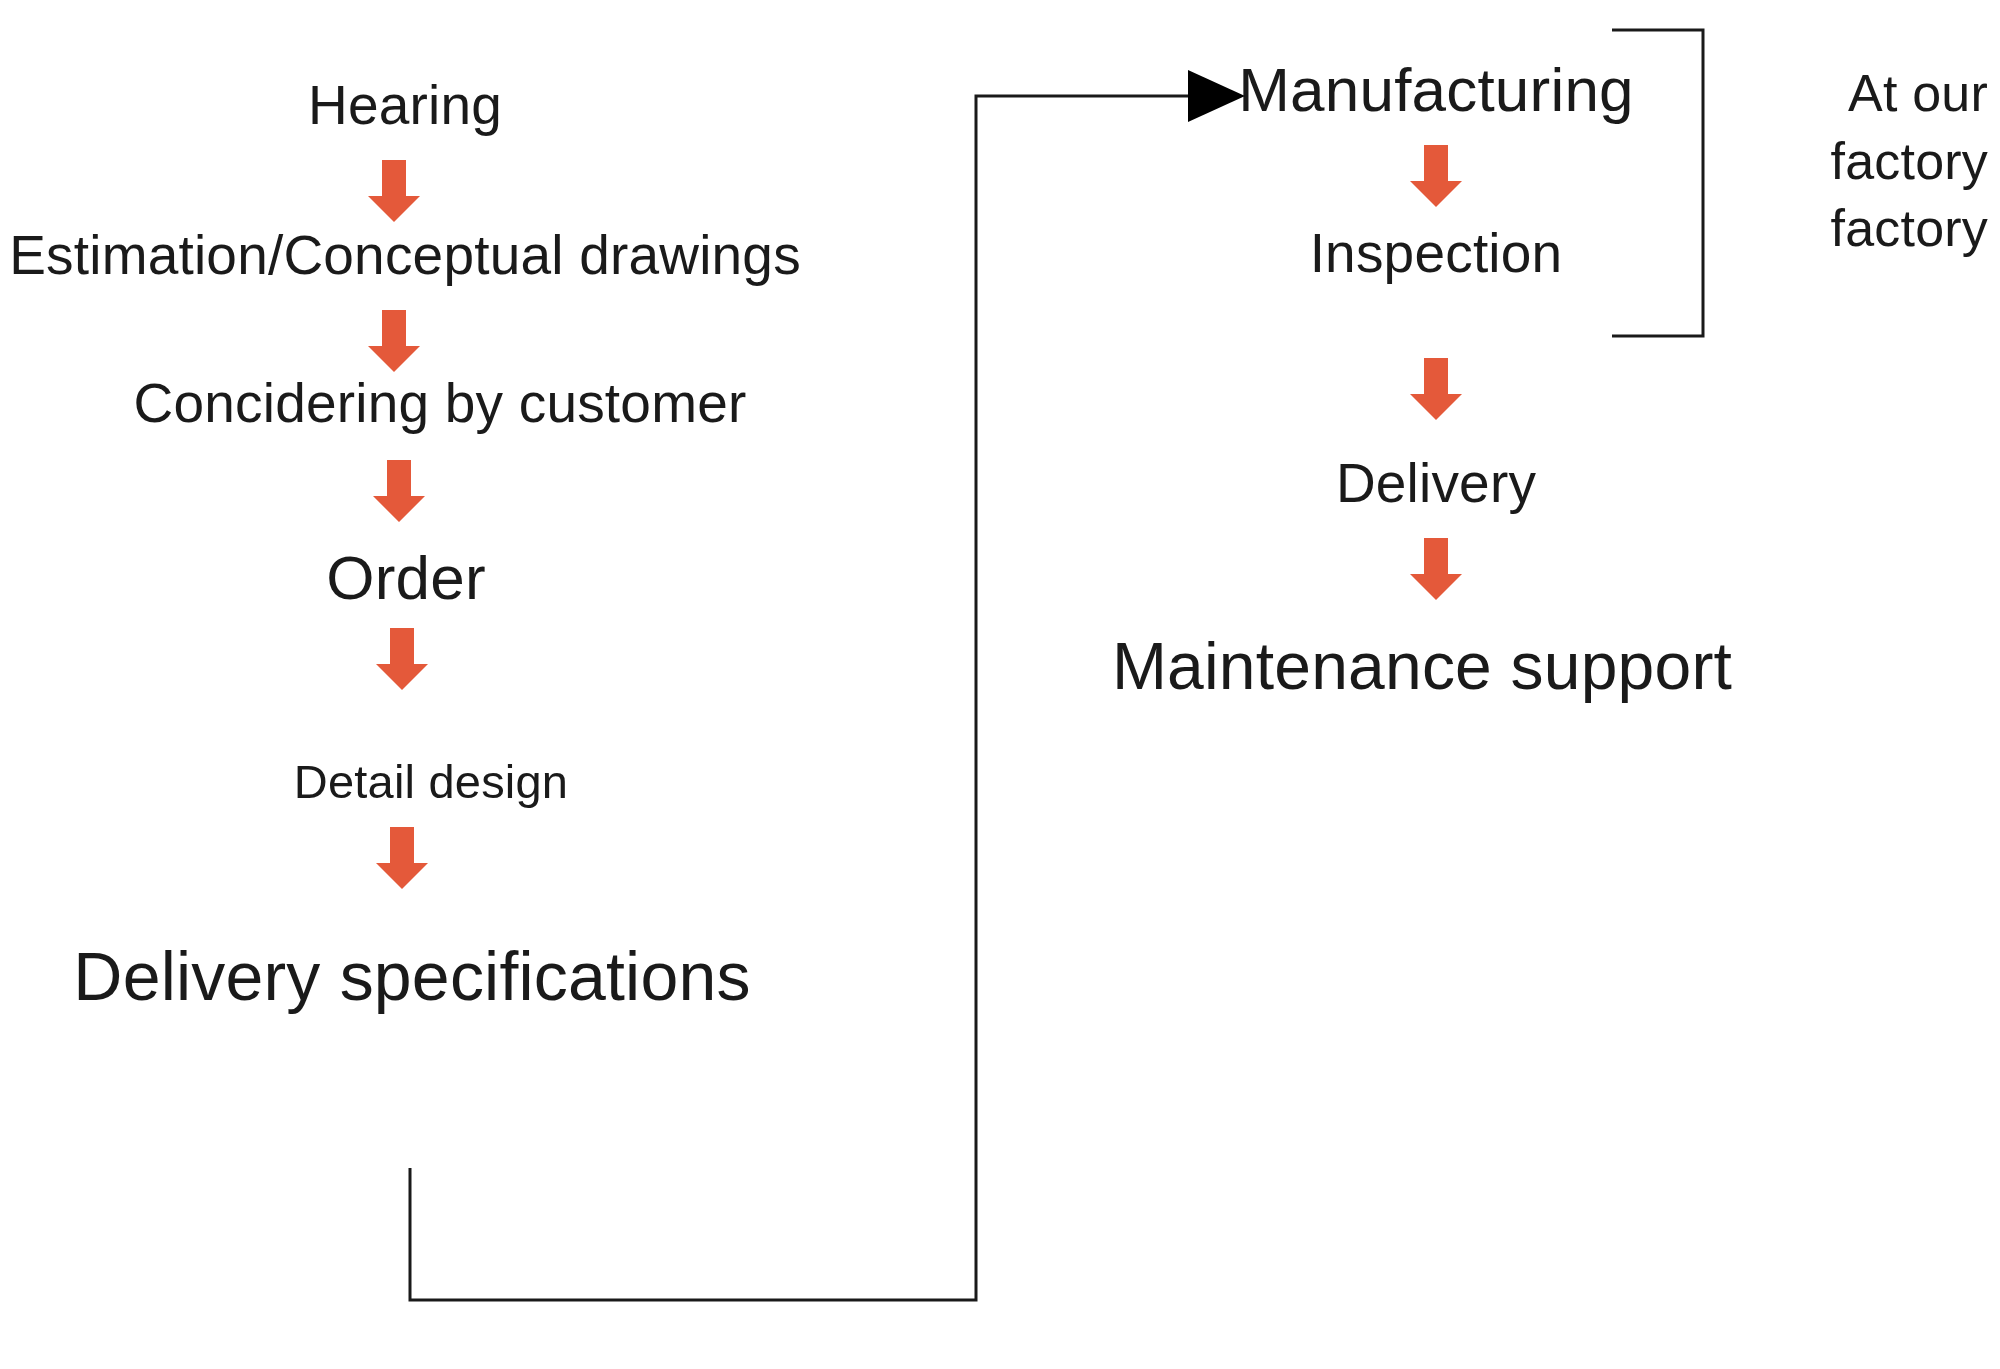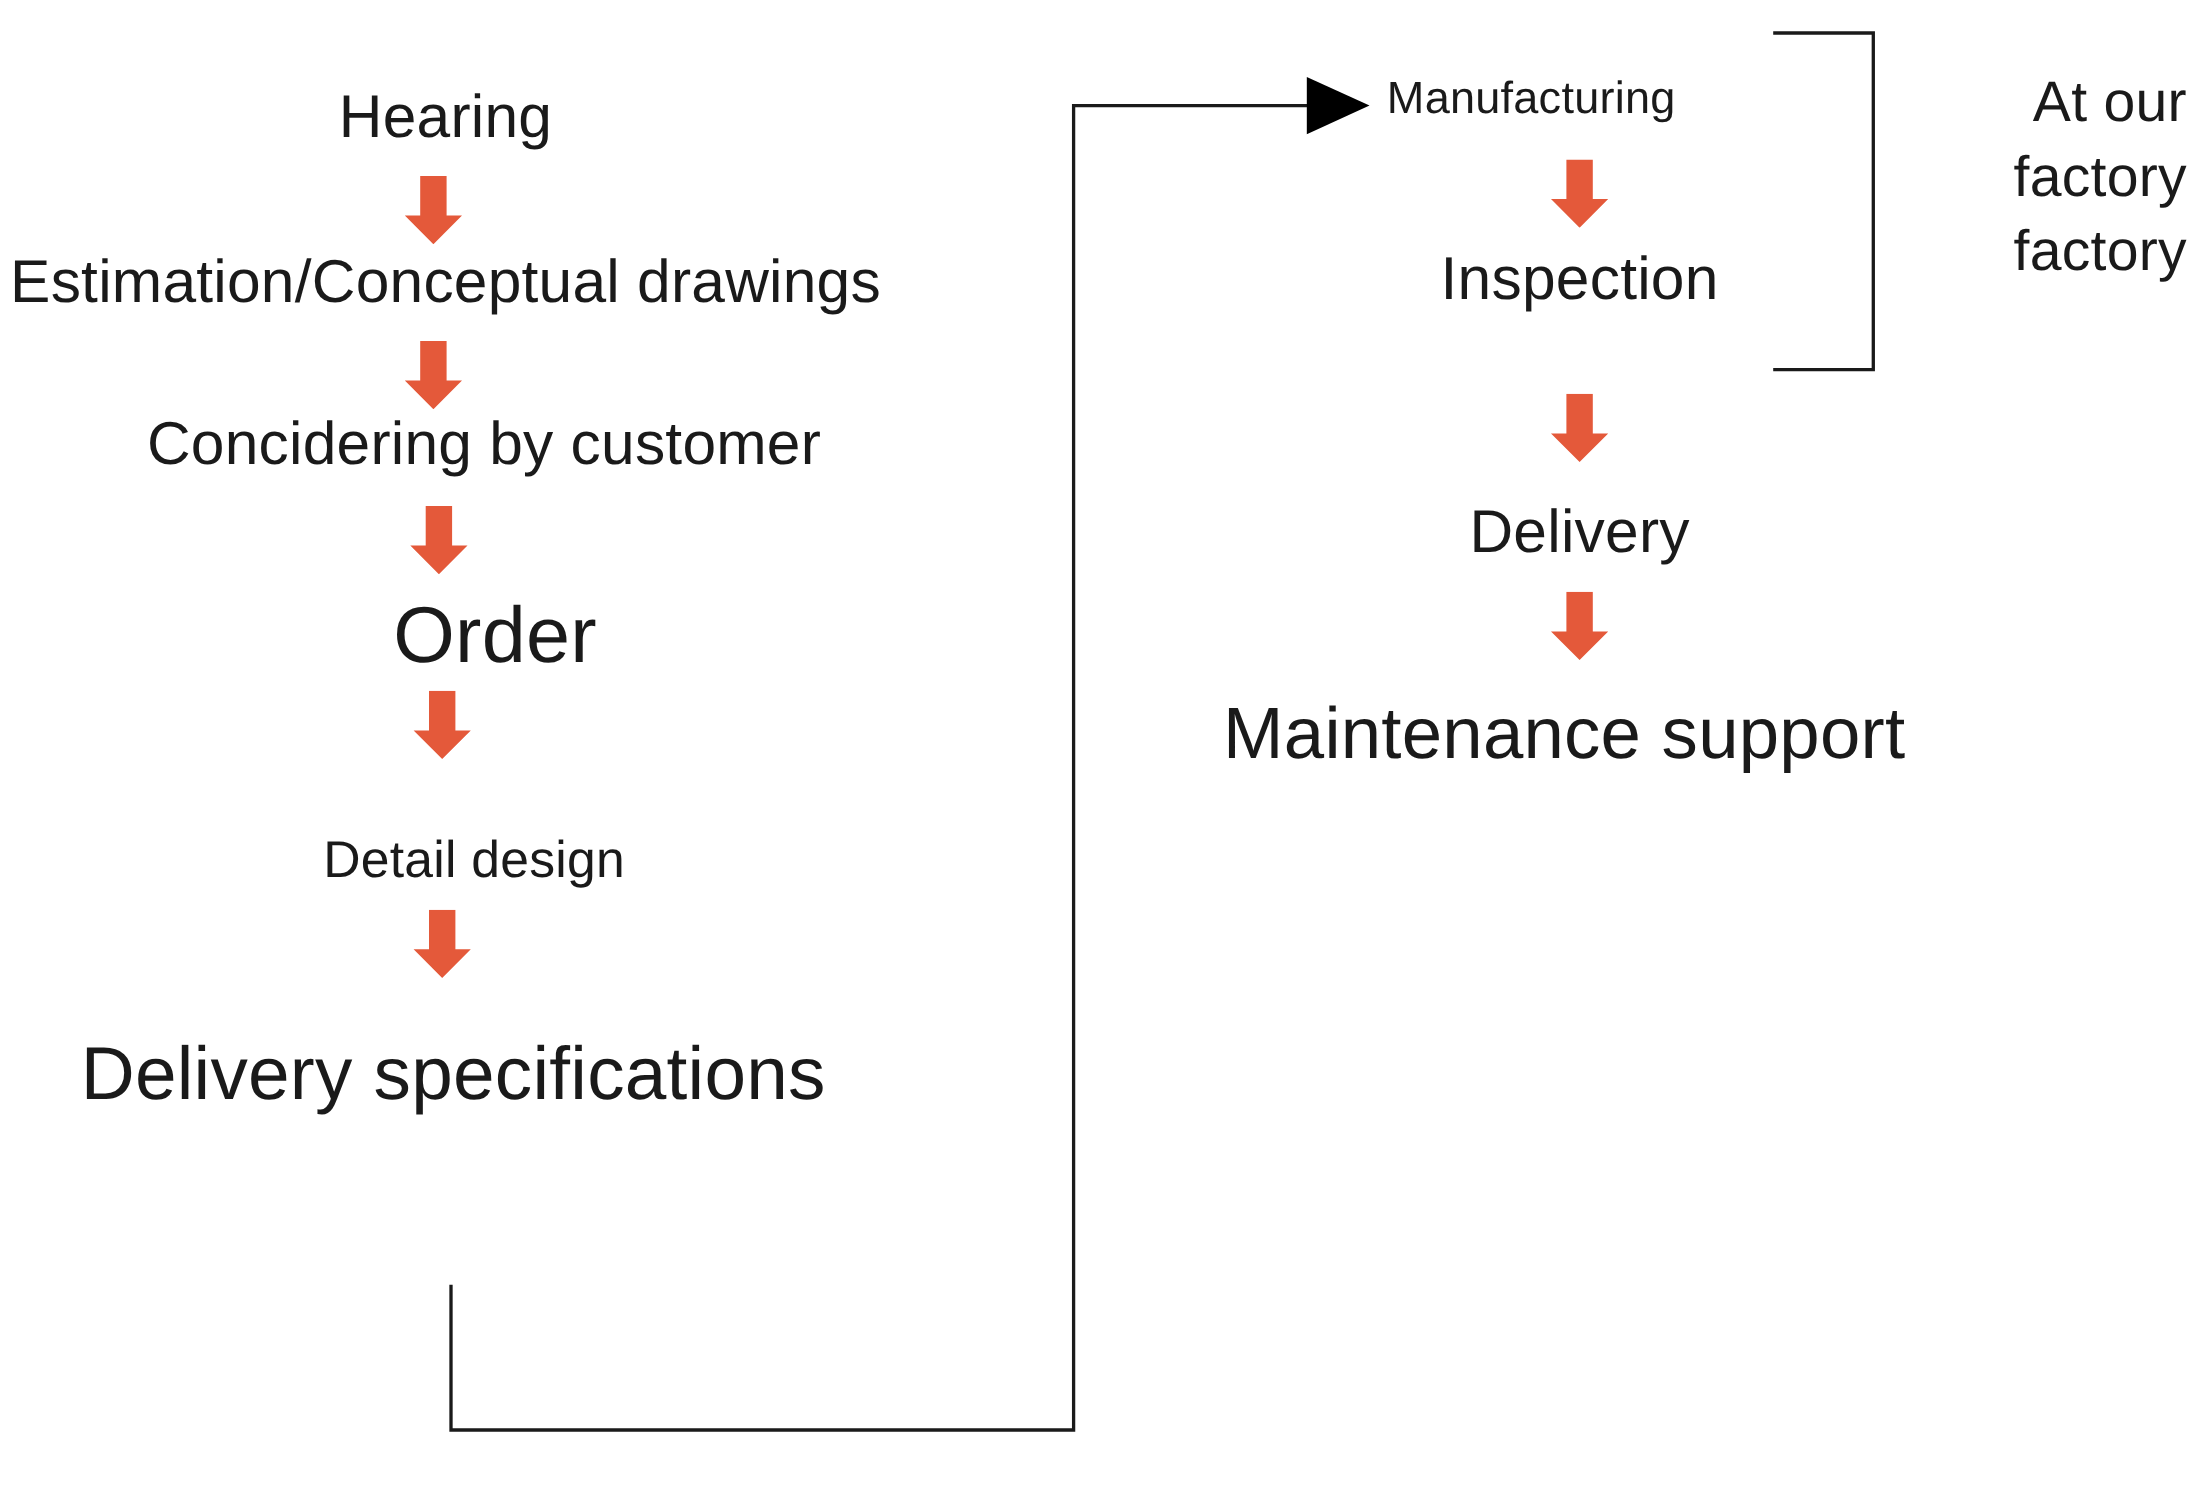--- a/index.html
+++ b/index.html
@@ -74,21 +74,21 @@
   <div class="node-label" style="left:440px; top:404px; font-size:55px;text-align:center;">
     <span>Concidering by customer</span>
   </div>
 
   <div class="arrow-down" style="left:399px; top:460px;">
     <svg width="60" height="62" viewBox="0 0 60 62" aria-hidden="true">
       <polygon points="18,0 42,0 42,36 56,36 30,62 4,36 18,36" fill="#E4593A"></polygon>
     </svg>
   </div>
 
-  <div class="node-label" style="left:406px; top:578px; font-size:72px;margin-left:44px;">
+  <div class="node-label" style="left:406px; top:578px; font-size:62px;">
     <span>Order</span>
   </div>
 
   <div class="arrow-down" style="left:402px; top:628px;">
     <svg width="60" height="62" viewBox="0 0 60 62" aria-hidden="true">
       <polygon points="18,0 42,0 42,36 56,36 30,62 4,36 18,36" fill="#E4593A"></polygon>
     </svg>
   </div>
 
   <div class="node-label" style="left:431px; top:782px; font-size:47px;">
@@ -98,21 +98,21 @@
   <div class="arrow-down" style="left:402px; top:827px;">
     <svg width="60" height="62" viewBox="0 0 60 62" aria-hidden="true">
       <polygon points="18,0 42,0 42,36 56,36 30,62 4,36 18,36" fill="#E4593A"></polygon>
     </svg>
   </div>
 
   <div class="node-label" style="left:412px; top:976px; font-size:68px;">
     <span>Delivery specifications</span>
   </div>
 
-  <div class="node-label" style="left:1392px; top:90px; font-size:41px;">
+  <div class="node-label" style="left:1436px; top:90px; font-size:62px;">
     <span>Manufacturing</span>
   </div>
 
   <div class="arrow-down" style="left:1436px; top:145px;">
     <svg width="60" height="62" viewBox="0 0 60 62" aria-hidden="true">
       <polygon points="18,0 42,0 42,36 56,36 30,62 4,36 18,36" fill="#E4593A"></polygon>
     </svg>
   </div>
 
   <div class="node-label" style="left:1436px; top:254px; font-size:55px;">

